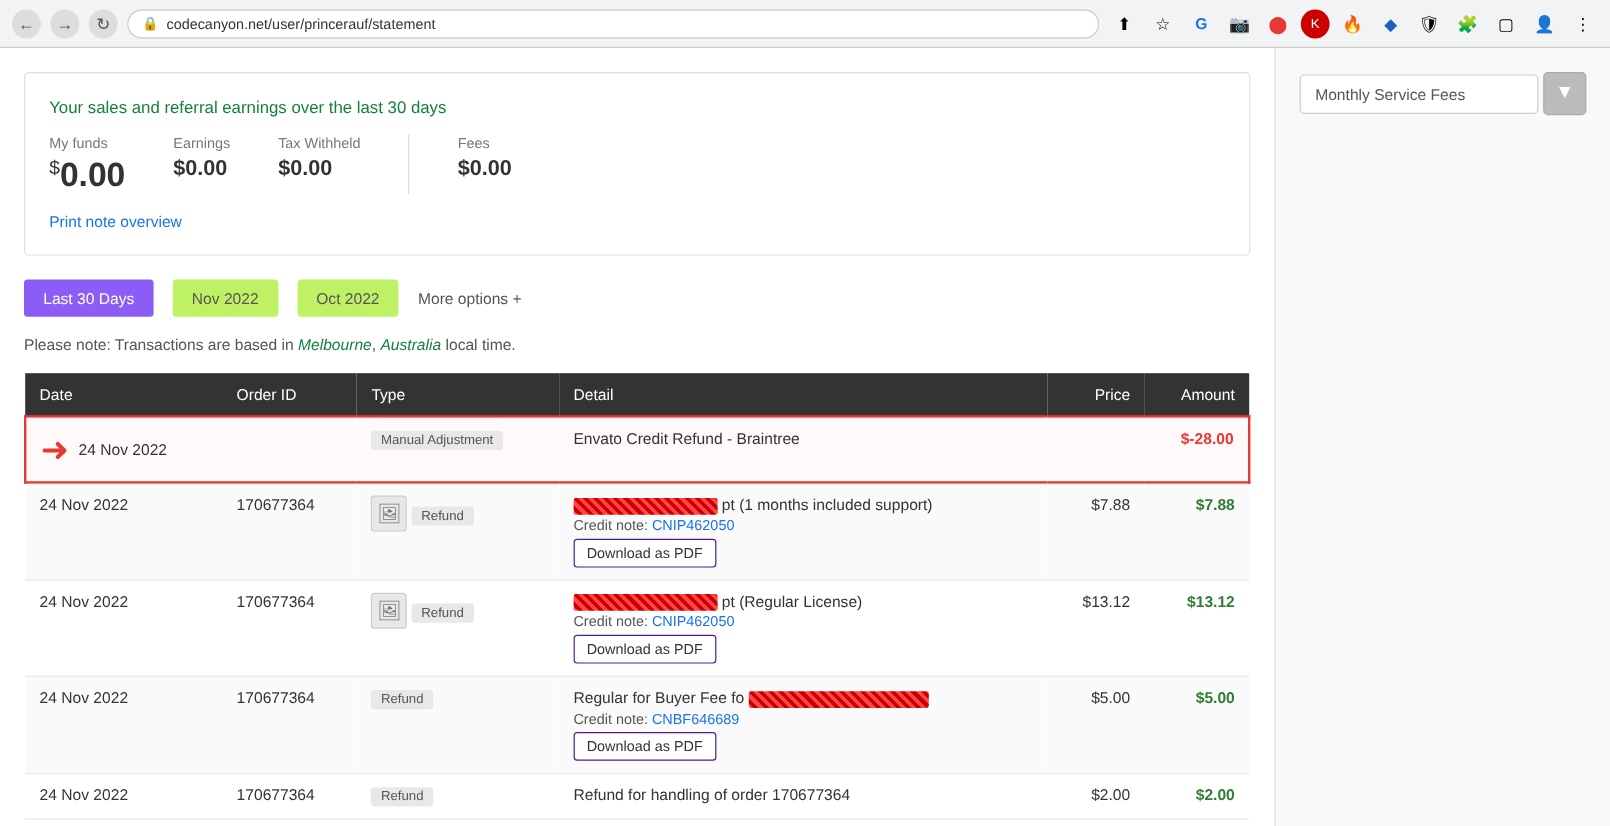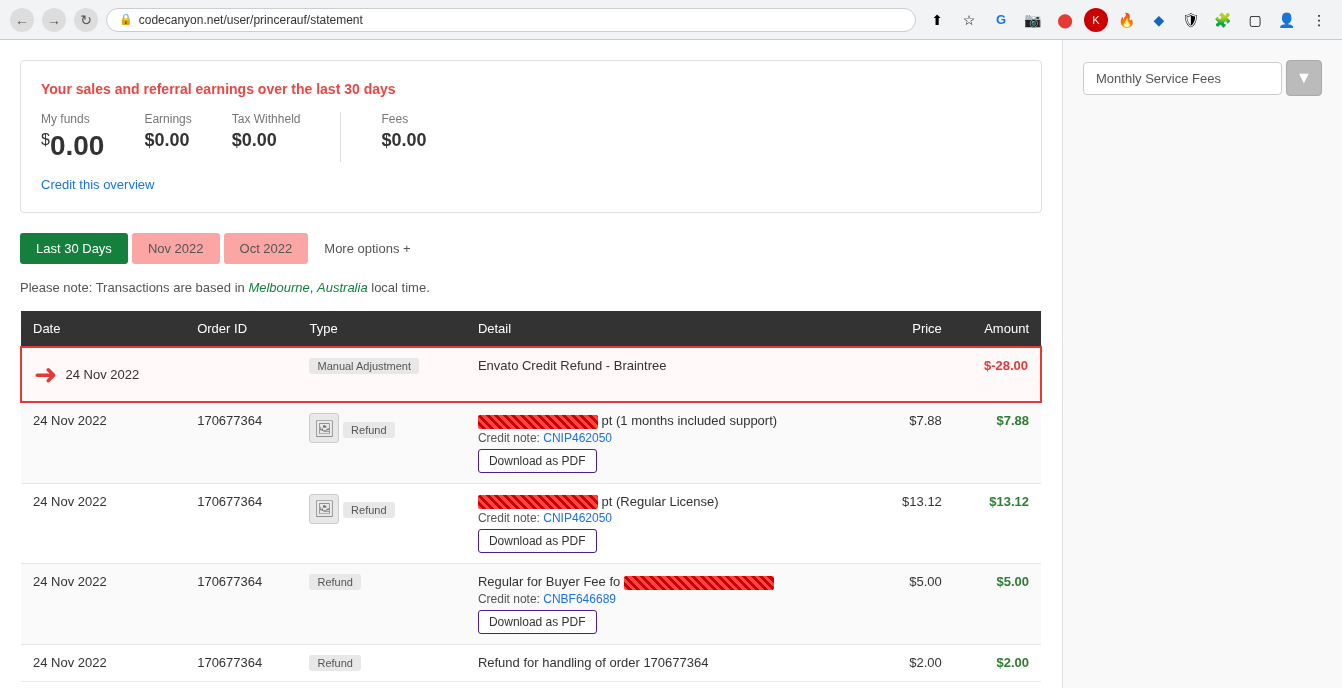--- a/index.html
+++ b/index.html
@@ -34,21 +34,21 @@
 
     .content-area { flex: 1; padding: 20px 20px 10px 20px; }
 
     .summary-box {
       background: white;
       border: 1px solid #e0e0e0;
       border-radius: 4px;
       padding: 20px;
       margin-bottom: 20px;
     }
-    .summary-title { font-size: 14px; color: #ef4444; margin-bottom: 15px; font-weight: bold; }
+    .summary-title { font-size: 14px; color: #15803d; margin-bottom: 15px; }
     .summary-stats { display: flex; gap: 0; margin-bottom: 15px; }
     .stat-item { margin-right: 40px; }
     .stat-label { font-size: 12px; color: #777; margin-bottom: 4px; }
     .stat-value { font-size: 28px; font-weight: bold; color: #333; }
     .stat-value .dollar-small { font-size: 16px; vertical-align: super; font-weight: normal; }
     .stat-value-small { font-size: 18px; font-weight: bold; color: #333; }
     .fees-divider { border-left: 1px solid #ddd; padding-left: 40px; }
     .print-link { color: #1a73e8; text-decoration: none; font-size: 13px; cursor: pointer; }
 
     .right-panel {
@@ -69,22 +69,22 @@
       width: 36px; height: 36px; border: 1px solid #aaa; border-radius: 4px;
       background: #bbb; cursor: pointer; display: flex; align-items: center; justify-content: center;
       color: white; font-size: 16px;
     }
 
     .tabs-container { display: flex; align-items: center; gap: 4px; margin-bottom: 16px; }
     .tab {
       padding: 8px 16px; border: none; cursor: pointer; border-radius: 3px;
       font-size: 13px; font-weight: normal;
     }
-    .tab-active { background: #15803d; color: white; }
-    .tab-inactive { background: #fca5a5; color: #555; }
+    .tab-active { background: #8b5cf6; color: white; }
+    .tab-inactive { background: #bef264; color: #555; margin-left: 12px; }
     .tab-more { background: none; border: none; color: #555; cursor: pointer; font-size: 13px; padding: 8px 12px; }
 
     .note-text { font-size: 13px; color: #555; margin-bottom: 16px; }
     .note-link { color: #15803d; text-decoration: none; font-style: italic; }
 
     .transactions-table { width: 100%; border-collapse: collapse; }
     .transactions-table thead tr { background: #333; color: white; }
     .transactions-table thead th {
       padding: 10px 12px; text-align: left; font-weight: normal; font-size: 13px;
     }
@@ -184,21 +184,21 @@
         </div>
         <div class="stat-item">
           <div class="stat-label">Tax Withheld</div>
           <div class="stat-value-small">$0.00</div>
         </div>
         <div class="stat-item fees-divider">
           <div class="stat-label">Fees</div>
           <div class="stat-value-small">$0.00</div>
         </div>
       </div>
-      <a class="print-link" href="#">Credit this overview</a>
+      <a class="print-link" href="#">Print note overview</a>
     </div>
 
     <div class="tabs-container">
       <button class="tab tab-active">Last 30 Days</button>
       <button class="tab tab-inactive">Nov 2022</button>
       <button class="tab tab-inactive">Oct 2022</button>
       <button class="tab-more">More options +</button>
     </div>
 
     <div class="note-text">

